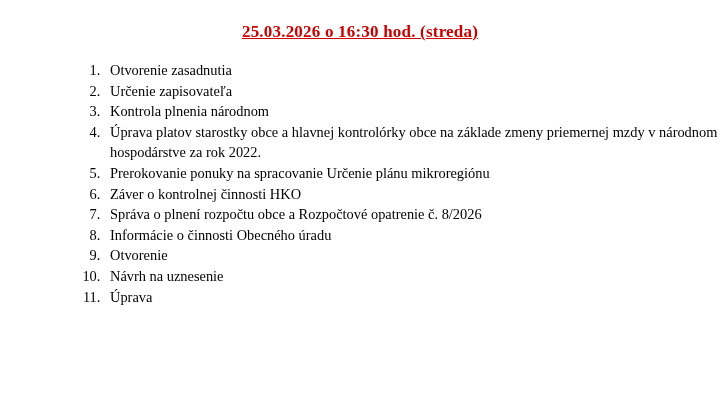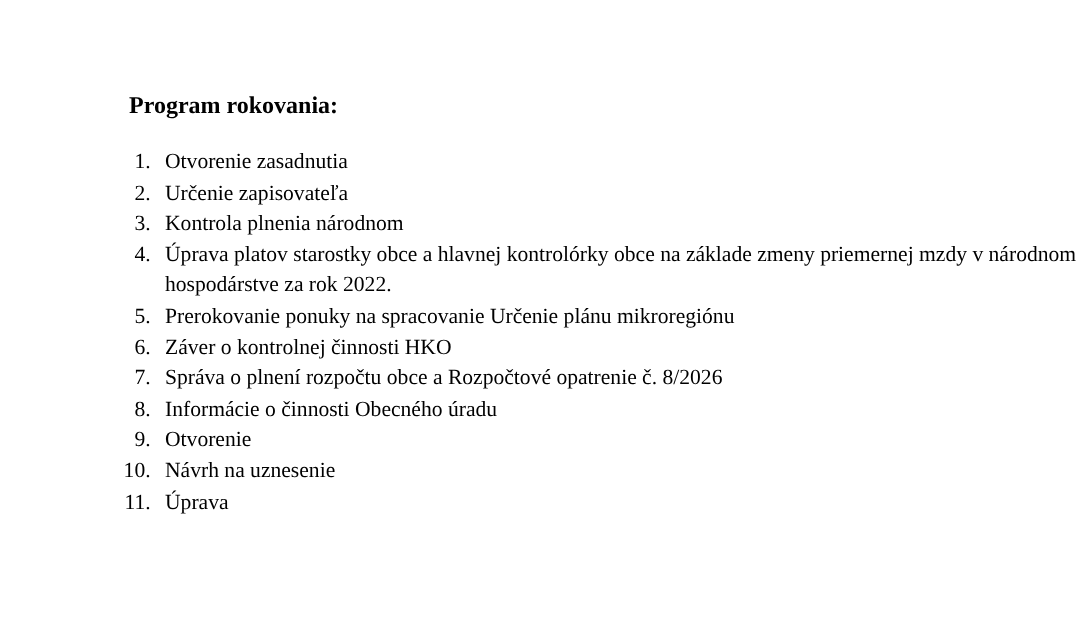--- a/index.html
+++ b/index.html
@@ -48,22 +48,22 @@
   }
   ol.agenda li span {
     display: inline;
   }
 </style>
 </head>
 <body>
 
 <div class="page">
 
+  <div class="doc-heading">25.03.2026 o 16:30 hod. (streda)</div>
 
-  <div class="program-title">Program rokovania:</div>
 
   <ol class="agenda">
     <li><span>Otvorenie zasadnutia</span></li>
     <li><span>Určenie zapisovateľa</span></li>
     <li><span>Kontrola plnenia národnom</span></li>
     <li><span>Úprava platov starostky obce a hlavnej kontrolórky obce na základe zmeny priemernej mzdy v národnom hospodárstve za rok 2022.</span></li>
     <li><span>Prerokovanie ponuky na spracovanie Určenie plánu mikroregiónu</span></li>
     <li><span>Záver o kontrolnej činnosti HKO</span></li>
     <li><span>Správa o plnení rozpočtu obce a Rozpočtové opatrenie č. 8/2026</span></li>
     <li><span>Informácie o činnosti Obecného úradu</span></li>

